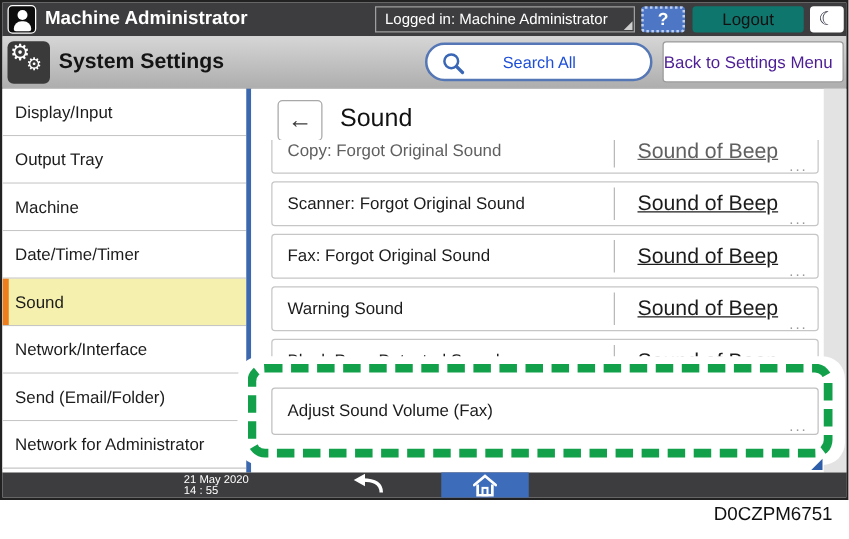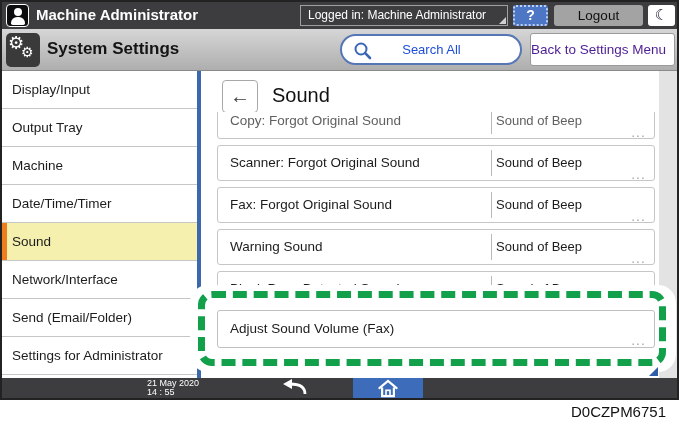--- a/index.html
+++ b/index.html
@@ -16,21 +16,21 @@
   .avatar .body { position:absolute; left:4px; top:12px; width:14px; height:8px;
                   border-radius:7px 7px 2px 2px; background:#fff; }
   .topbar-title { position:absolute; left:34px; top:4px; color:#fff; font-size:15px; font-weight:600; }
   .login-box { position:absolute; left:298px; top:3px; width:208px; height:21px;
                border:1px solid #9f9f9f; color:#fff; font-size:12px; line-height:19px; padding-left:7px; }
   .login-corner { position:absolute; right:1px; bottom:1px; width:0; height:0;
                   border-left:7px solid transparent; border-bottom:7px solid #cfcfcf; }
   .help-btn { position:absolute; left:511px; top:3px; width:35px; height:21px; background:#4d77c4;
               border:2px dotted #bcd0f5; border-radius:3px; color:#fff; font-size:14px; font-weight:bold;
               text-align:center; line-height:17px; }
-  .logout-btn { position:absolute; left:552px; top:3px; width:89px; height:21px; background:#a3a3a3;
+  .logout-btn { position:absolute; left:552px; top:3px; width:89px; height:21px; background:#0f766e;
                 border-radius:3px; color:#111; font-size:13.5px; text-align:center; line-height:21px; }
   .moon-btn { position:absolute; left:646px; top:3px; width:27px; height:21px; background:#fff;
               border-radius:3px; text-align:center; }
   .moon-btn span { font-family:"DejaVu Sans", sans-serif; font-size:15px; color:#26263a; line-height:20px; }
 
   
   .setbar { position:absolute; left:0; top:27px; width:675px; height:42px;
             background:linear-gradient(#d6d6d6,#aeaeae); border-bottom:1px solid #8a8a8a; }
   .gear-box { position:absolute; left:4px; top:4px; width:34px; height:34px; background:#3a3a3a;
               border-radius:5px; overflow:hidden; }
@@ -58,21 +58,21 @@
   .back-btn { position:absolute; left:21px; top:9px; width:36px; height:33px; background:#fff;
               border:1px solid #a8a8a8; border-radius:4px; text-align:center; line-height:31px;
               font-size:20px; font-weight:bold; color:#3a3a3a; }
   .main-title { position:absolute; left:71px; top:13px; font-size:20px; color:#111; }
 
   .viewport { position:absolute; left:0; top:41px; width:458px; height:266px; overflow:hidden; }
   .row-card { position:absolute; left:16px; width:438px; height:36px; background:#fff;
               border:1px solid #c6c6c6; border-radius:3px; }
   .row-card .lbl { position:absolute; left:12px; top:0; line-height:34px; font-size:13.5px; color:#1c1c1c; }
   .row-card .div { position:absolute; left:273px; top:4px; bottom:4px; width:1px; background:#b9b9b9; }
-  .row-card .val { position:absolute; left:278px; top:0; line-height:34px; font-size:13px; color:#1c1c1c; }
+  .row-card .val { position:absolute; left:292px; top:0; line-height:34px; font-size:17px; color:#1c1c1c;text-decoration:underline; }
   .row-card .dots { position:absolute; right:8px; bottom:-2px; font-size:12px; color:#999; letter-spacing:1.5px; }
   .row-faded .lbl, .row-faded .val { color:#606060; }
 
   .halo { position:absolute; left:-11px; top:214px; width:486px; height:87px; background:#fff;
           border-radius:18px; z-index:3; }
   .green-border { position:absolute; left:-3px; top:220px; width:468px; height:75px;
                   border:7px dashed #13a04b; border-radius:14px; z-index:5; pointer-events:none; }
   .row-highlight { position:absolute; left:16px; top:239px; width:438px; height:38px; background:#fff;
                    border:1px solid #c0c0c0; border-radius:3px; z-index:4; }
   .row-highlight .lbl { position:absolute; left:12px; top:0; line-height:36px; font-size:13.5px; color:#1c1c1c; }
@@ -129,21 +129,21 @@
     </div>
 
     <div class="sidebar">
       <div class="side-item"><span>Display/Input</span></div>
       <div class="side-item"><span>Output Tray</span></div>
       <div class="side-item"><span>Machine</span></div>
       <div class="side-item"><span>Date/Time/Timer</span></div>
       <div class="side-item selected"><div class="accent"></div><span>Sound</span></div>
       <div class="side-item"><span>Network/Interface</span></div>
       <div class="side-item"><span>Send (Email/Folder)</span></div>
-      <div class="side-item"><span>Settings for Administrator</span></div>
+      <div class="side-item"><span>Network for Administrator</span></div>
     </div>
     <div class="blue-strip"></div>
 
     <div class="main">
       <div class="gray-strip"></div>
       <div class="back-btn">←</div>
       <div class="main-title">Sound</div>
 
       <div class="viewport">
         <div class="row-card row-faded" style="top:-9px">

